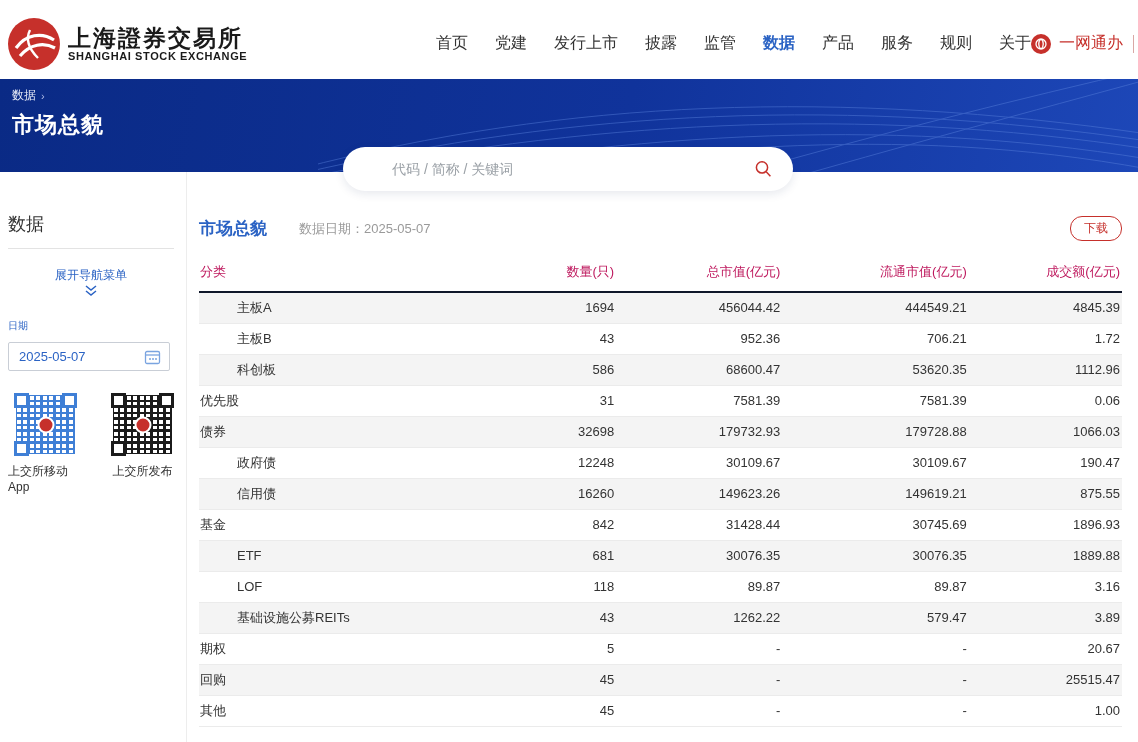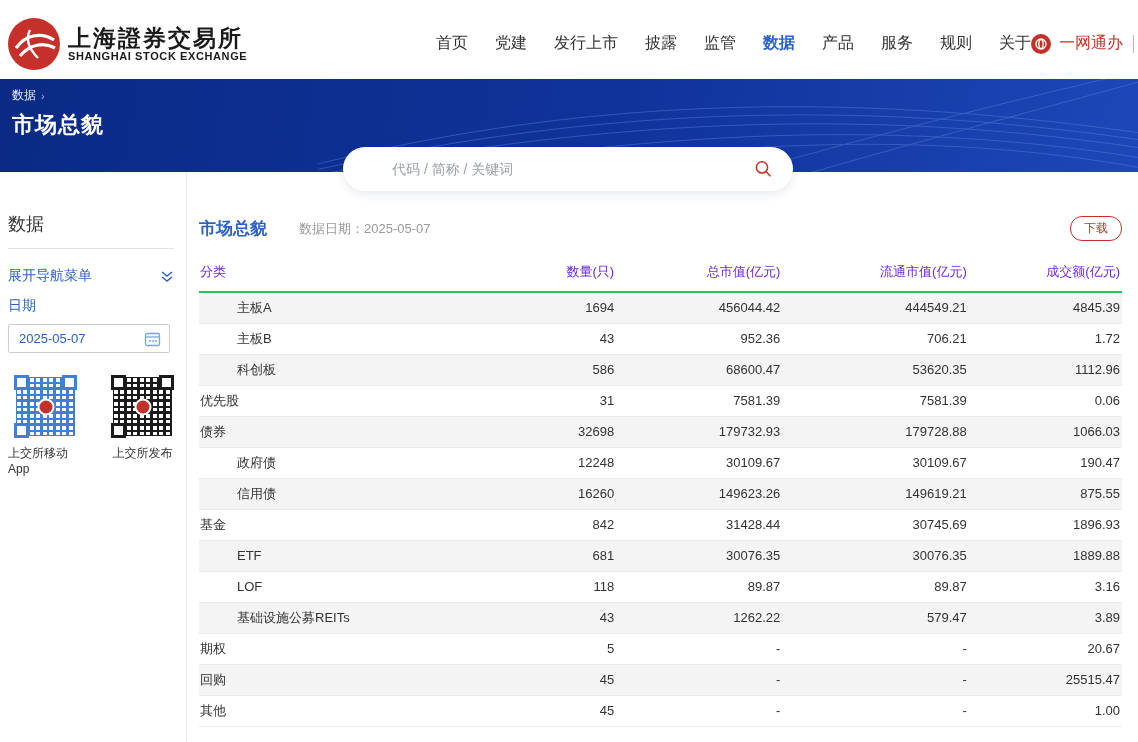--- a/index.html
+++ b/index.html
@@ -32,22 +32,22 @@
   .search-pill { position:absolute; left:343px; top:147px; width:450px; height:44px; background:#fff;
     border-radius:22px; box-shadow:0 3px 10px rgba(20,40,90,0.10); display:flex; align-items:center; z-index:5; }
   .search-input { flex:1; border:none; outline:none; background:transparent; font-size:14px; color:#333; padding:0 10px 0 25px; font-family:inherit;margin-left:24px; }
   .search-input::placeholder { color:#9aa0a6; }
   .search-btn { border:none; background:transparent; cursor:pointer; padding:0 20px 0 6px; display:flex; align-items:center; }
 
   
   .content { display:flex; height:570px; }
   .sidebar { width:187px; border-right:1px solid #ededed; padding:40px 12px 0 8px; }
   .sb-title { font-size:18px; color:#333; padding-bottom:12px; border-bottom:1px solid #e3e3e3; }
-  .sb-expand { display:flex; align-items:center; justify-content:space-between; margin-top:18px; color:#2b63c4; font-size:14px; cursor:pointer; }
-  .sb-date-label { margin-top:12px; color:#2b63c4; font-size:14px; }
+  .sb-expand { display:flex; align-items:center; justify-content:space-between; margin-top:18px; color:#2b63c4; font-size:12px; cursor:pointer;flex-direction:column; }
+  .sb-date-label { margin-top:22px; color:#2b63c4; font-size:10px; }
   .date-box { margin-top:9px; width:162px; height:29px; border:1px solid #c9ced6; border-radius:2px; background:#fff; display:flex; align-items:center; }
   .date-box input { flex:1; border:none; outline:none; font-size:13px; color:#2b63c4; padding-left:10px; background:transparent; font-family:inherit; width:100px; }
   .date-box .cal { padding:0 8px 0 4px; display:flex; cursor:pointer; }
   .qr-row { display:flex; gap:28px; margin-top:22px; }
   .qr-item { display:flex; flex-direction:column; align-items:center; gap:7px; }
   .qr { position:relative; width:63px; height:63px; background:
       repeating-linear-gradient(0deg, currentColor 0 3px, transparent 3px 6px, currentColor 6px 8px, transparent 8px 12px),
       repeating-linear-gradient(90deg, currentColor 0 3px, #fff 3px 7px, currentColor 7px 9px, #fff 9px 13px);
       outline:2px solid #fff; outline-offset:-2px; }
   .qr.black { color:#1b1b1b; } .qr.blue { color:#3f7fd6; }
@@ -61,21 +61,21 @@
   .main { flex:1; padding:44px 16px 0 12px; }
   .main-titlebar { display:flex; align-items:center; }
   .main-title { font-size:17px; font-weight:bold; color:#2b63c4; }
   .date-caption { margin-left:32px; font-size:13px; color:#9a9a9a; }
   .download-btn { margin-left:auto; border:1px solid #c6302b; color:#c6302b; background:#fff; border-radius:12px;
     font-size:12px; padding:3px 13px; cursor:pointer; font-family:inherit; }
 
   table.mkt { width:100%; border-collapse:collapse; margin-top:14px; table-layout:fixed; }
   table.mkt col.c1 { width:30%; } table.mkt col.c2 { width:15.2%; }
   table.mkt col.c3 { width:18%; } table.mkt col.c4 { width:20.2%; } table.mkt col.c5 { width:16.6%; }
-  table.mkt th { font-size:13px; font-weight:normal; color:#6d28d9; text-align:right; padding:8px 2px 10px 0; border-bottom:2px solid #22c55e; }
+  table.mkt th { font-size:13px; font-weight:normal; color:#be185d; text-align:right; padding:8px 2px 10px 0; border-bottom:2px solid #0f172a; }
   table.mkt th:first-child { text-align:left; padding-left:1px; }
   table.mkt td { font-size:13px; color:#333; text-align:right; padding:0 2px 0 0; height:31px; border-bottom:1px solid #ebebeb; }
   table.mkt td:first-child { text-align:left; padding-left:1px; }
   table.mkt tr.alt td { background:#f4f4f4; }
   table.mkt tr.child td:first-child { padding-left:38px; }
 </style>
 </head>
 <body>
 
 <div class="page">

